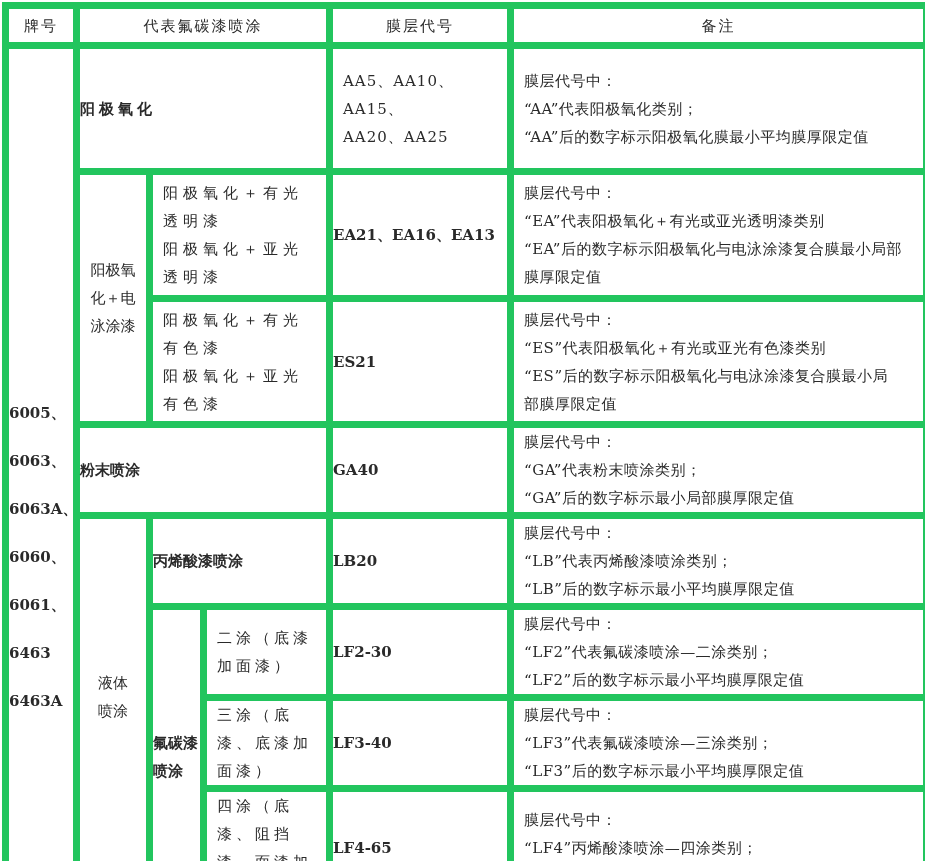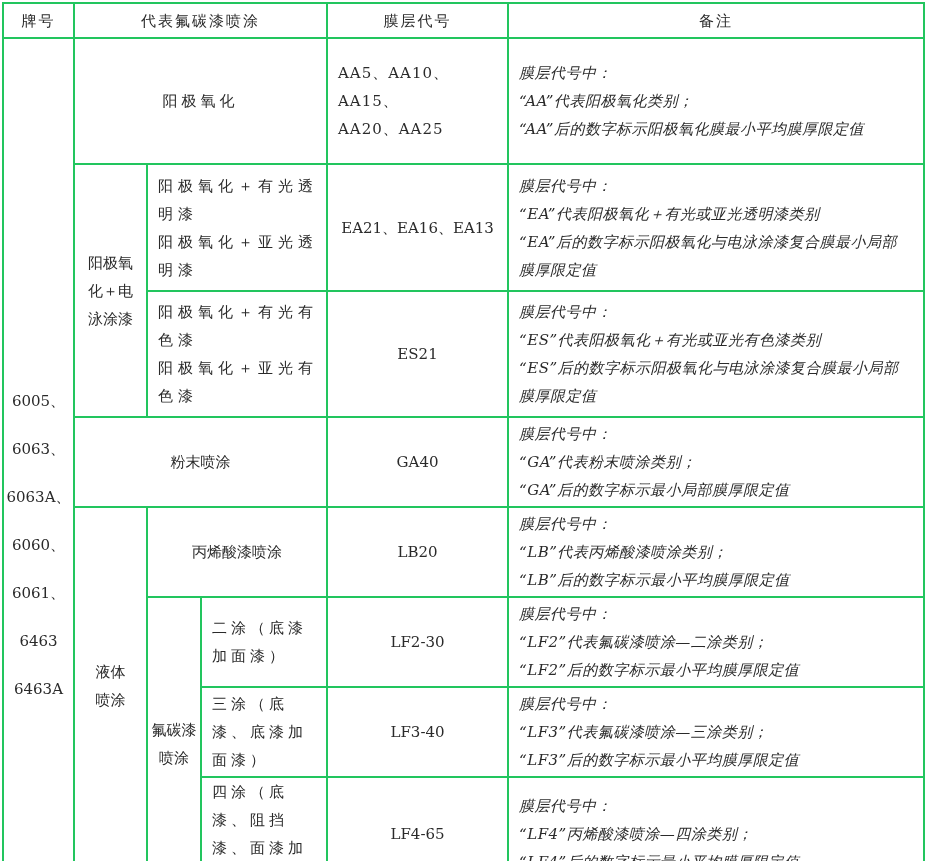--- a/index.html
+++ b/index.html
@@ -4,32 +4,32 @@
 <style>
   html, body { margin: 0; padding: 0; background: #ffffff; }
   body { width: 925px; height: 861px; overflow: hidden; font-family: "DejaVu Serif", "Liberation Serif", serif; color: #2a2a2a; }
   table {
     position: absolute; left: 2px; top: 2px;
     border-collapse: collapse;
     table-layout: fixed;
     width: 921px;
   }
   td, th {
-    border: 2px solid #22c55e;
+    border: 7px solid #22c55e;
     font-size: 15px;
     font-weight: normal;
     line-height: 28px;
     padding: 0;
     vertical-align: middle;
   }
   table { border: 2px solid #333; }
   th { height: 33px; text-align: center; letter-spacing: 2px; }
-  .c { text-align: center; }
+  .c { text-align: left; font-weight: bold; }
   .l { text-align: left; padding-left: 10px; padding-right: 6px; letter-spacing: 1px; }
-  .note { text-align: left; padding-left: 10px; padding-right: 20px; letter-spacing: 0.5px; font-style: italic; }
+  .note { text-align: left; padding-left: 10px; padding-right: 20px; letter-spacing: 0.5px; }
   .note div { white-space: normal; }
   .vert { text-align: center; padding: 0 0; }
   .grade div { line-height: 28px; margin-top: 20px; }
   .sub { letter-spacing: 4px; }
 </style>
 </head>
 <body>
 
 <table>
   <colgroup>

